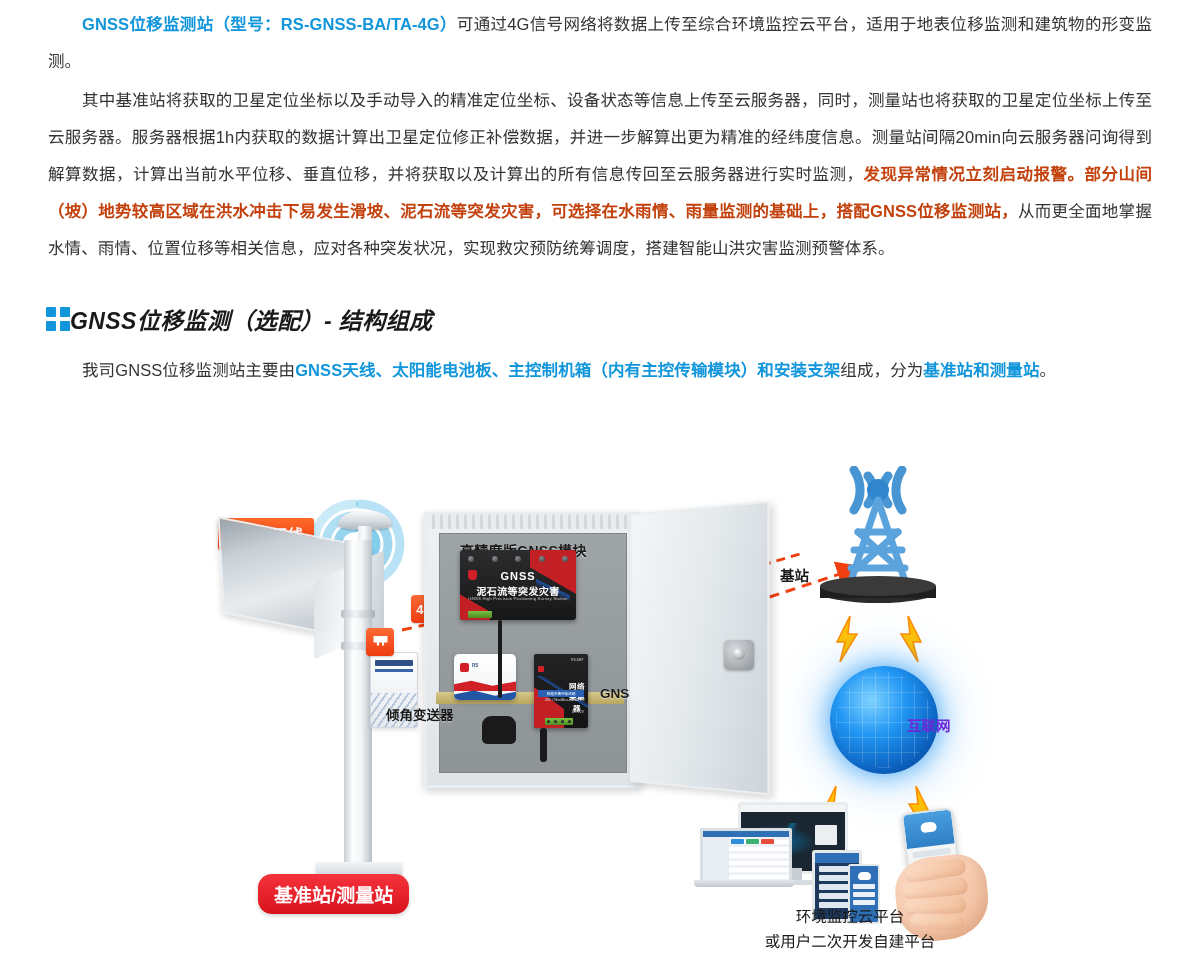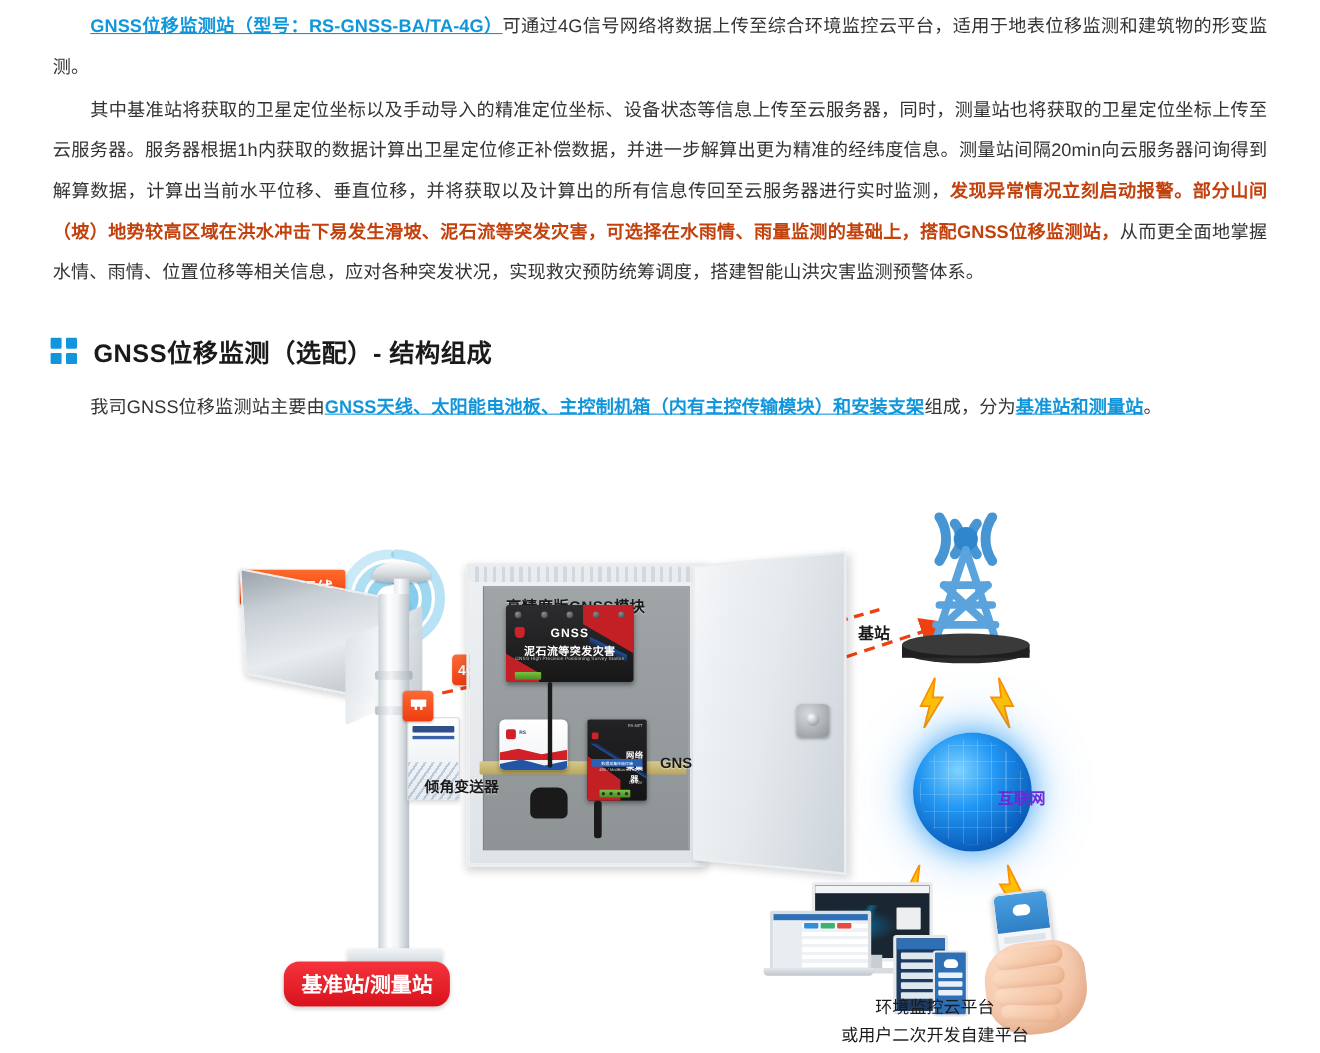--- a/index.html
+++ b/index.html
@@ -14,27 +14,27 @@
   
   .prose{position:absolute;left:48px;top:0;width:1104px;}
   .para{
     font-size:16.5px;line-height:37px;color:#333333;
     text-align:justify;text-justify:inter-ideograph;margin:0;
     letter-spacing:0.1px;
   }
   .para.p1{padding-top:6px;}
   .para.p2{padding-top:2px;}
   .indent{display:inline-block;width:34px;}
-  .blue{color:#1296db;font-weight:bold;text-decoration:underline;}
+  .blue{color:#1296db;font-weight:bold;}
   .blue-light{color:#c2410c;font-weight:bold;}
 
   
   .section-head{
     position:absolute;left:46px;top:302px;
-    display:flex;align-items:center;gap:15px;
+    display:flex;align-items:center;font-style:italic;
   }
   .grid-icon{
     width:24px;height:24px;display:grid;
     grid-template-columns:1fr 1fr;grid-template-rows:1fr 1fr;gap:3.5px;
   }
   .grid-icon i{display:block;background:#1296db;border-radius:1px;}
   .section-title{
     font-size:23px;font-weight:bold;color:#1a1a1a;letter-spacing:0.4px;
     white-space:nowrap;
   }

